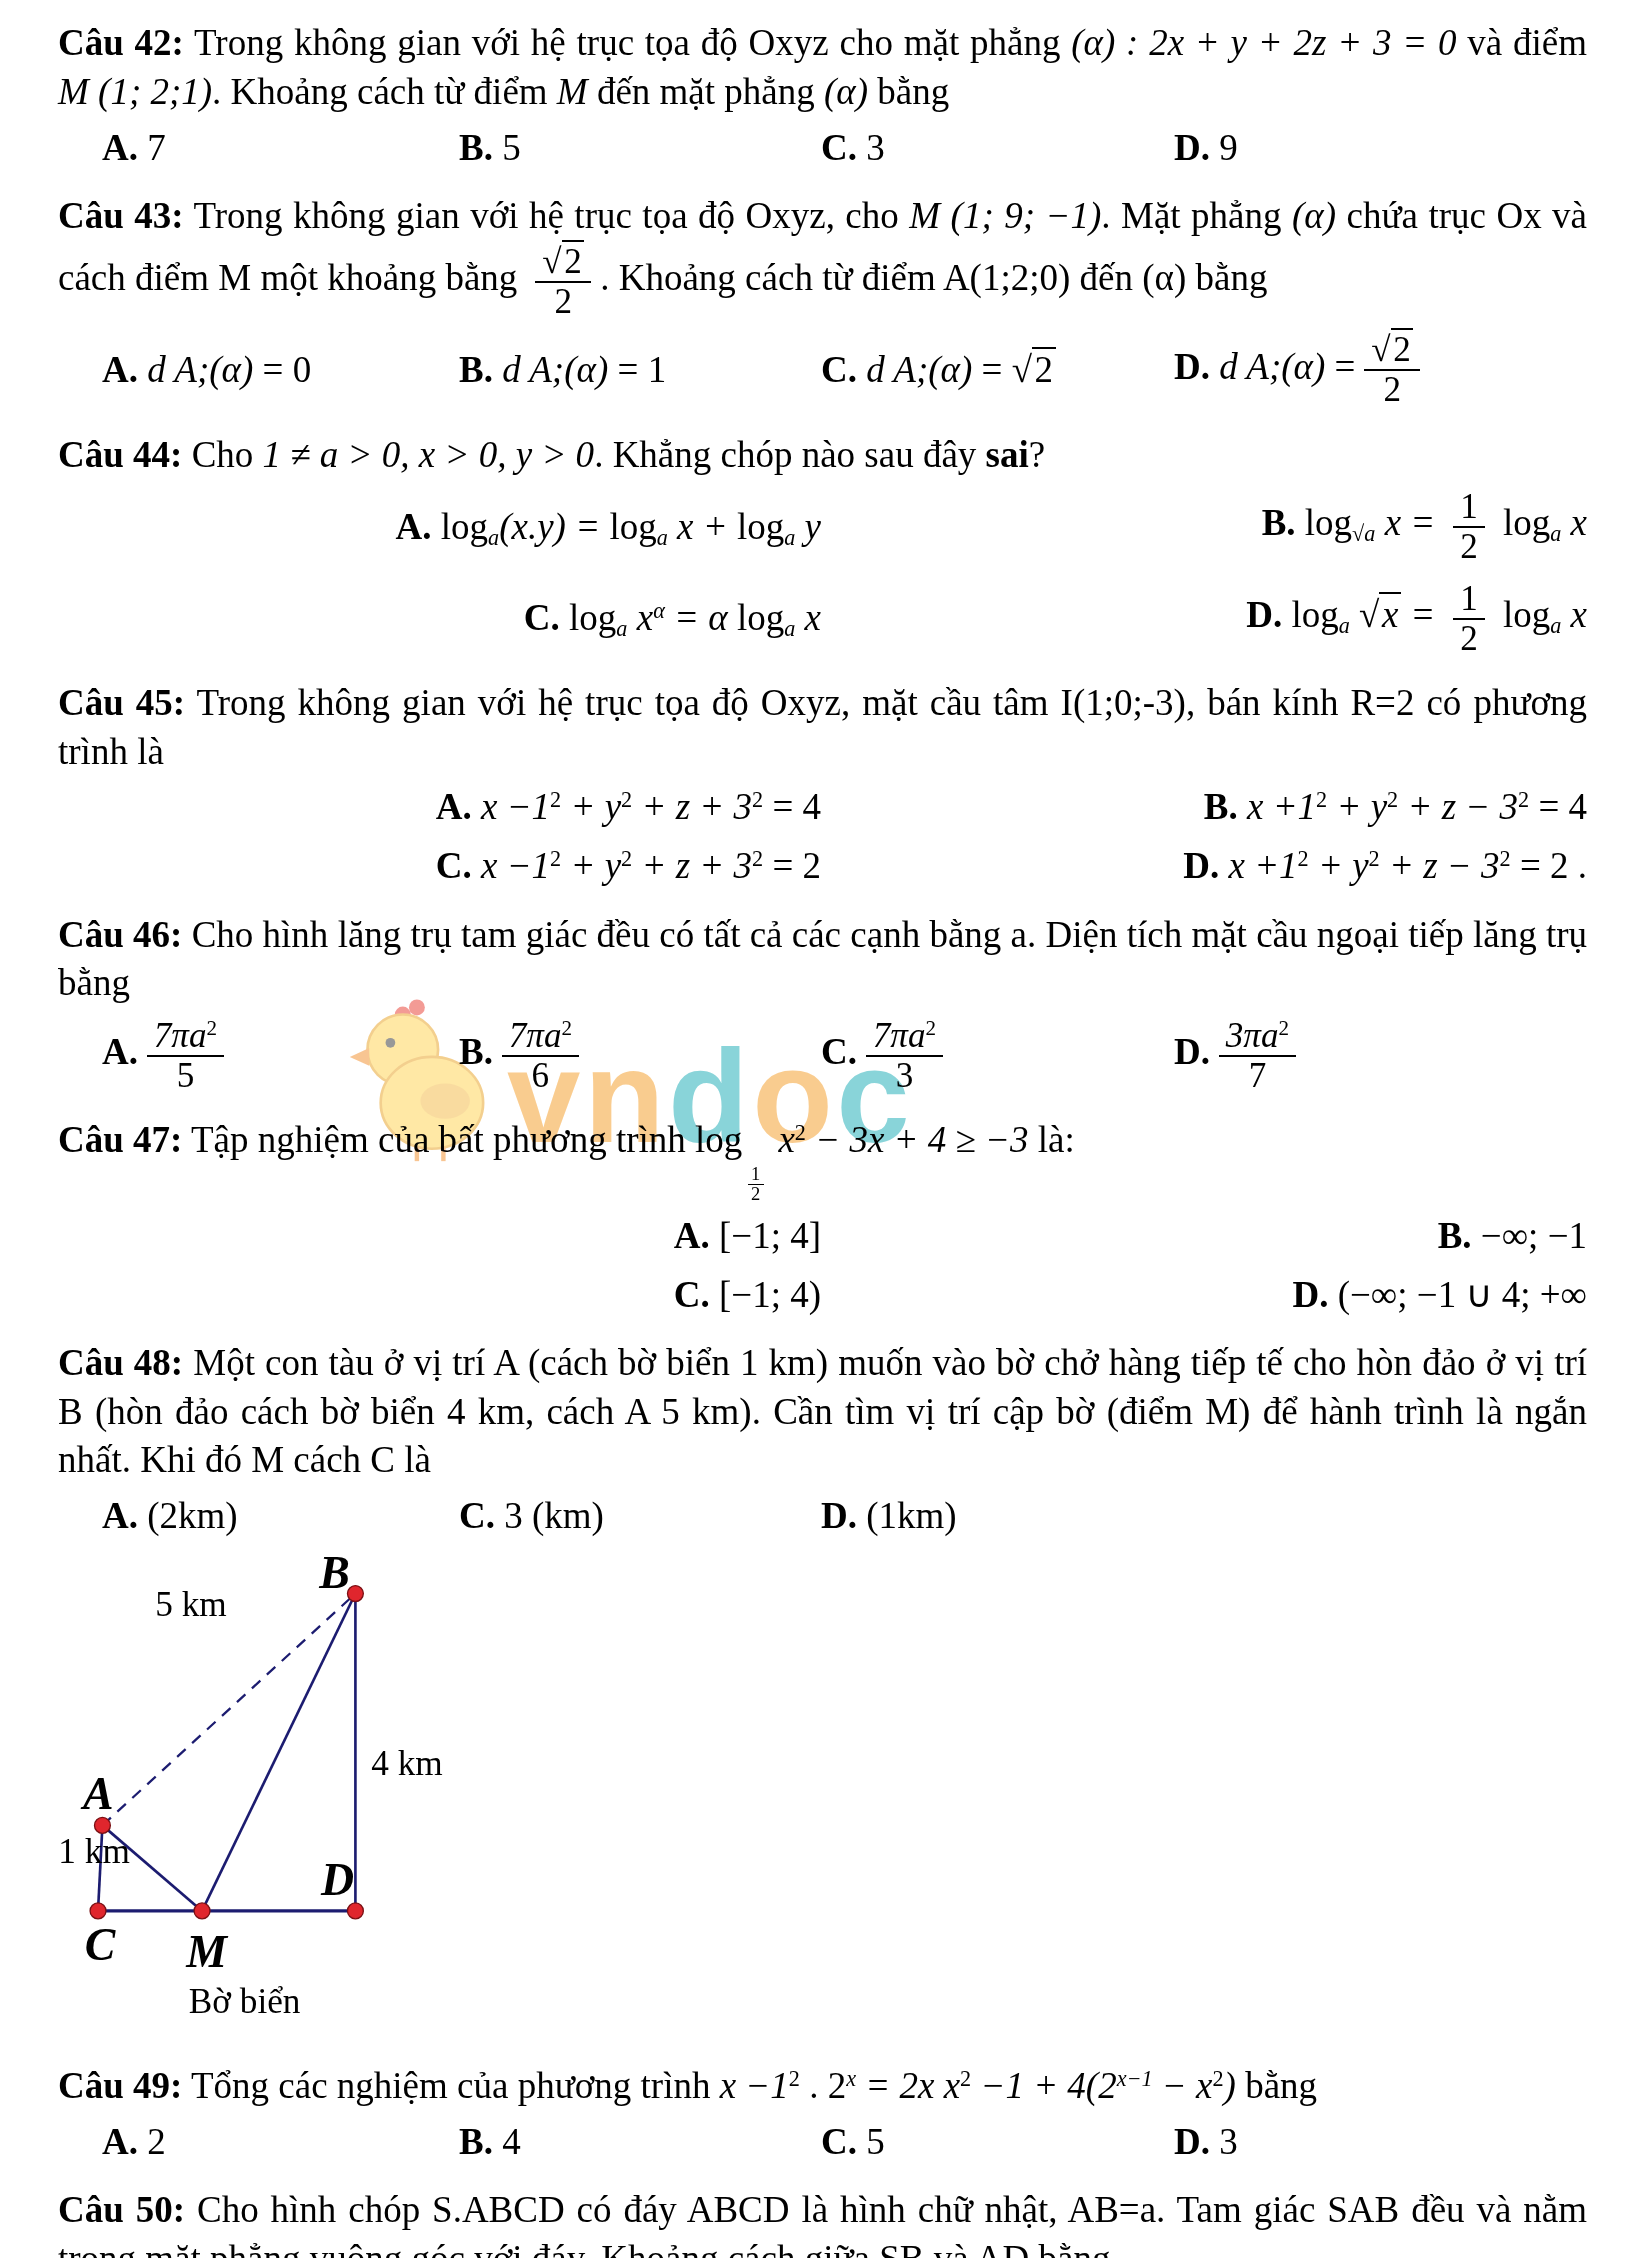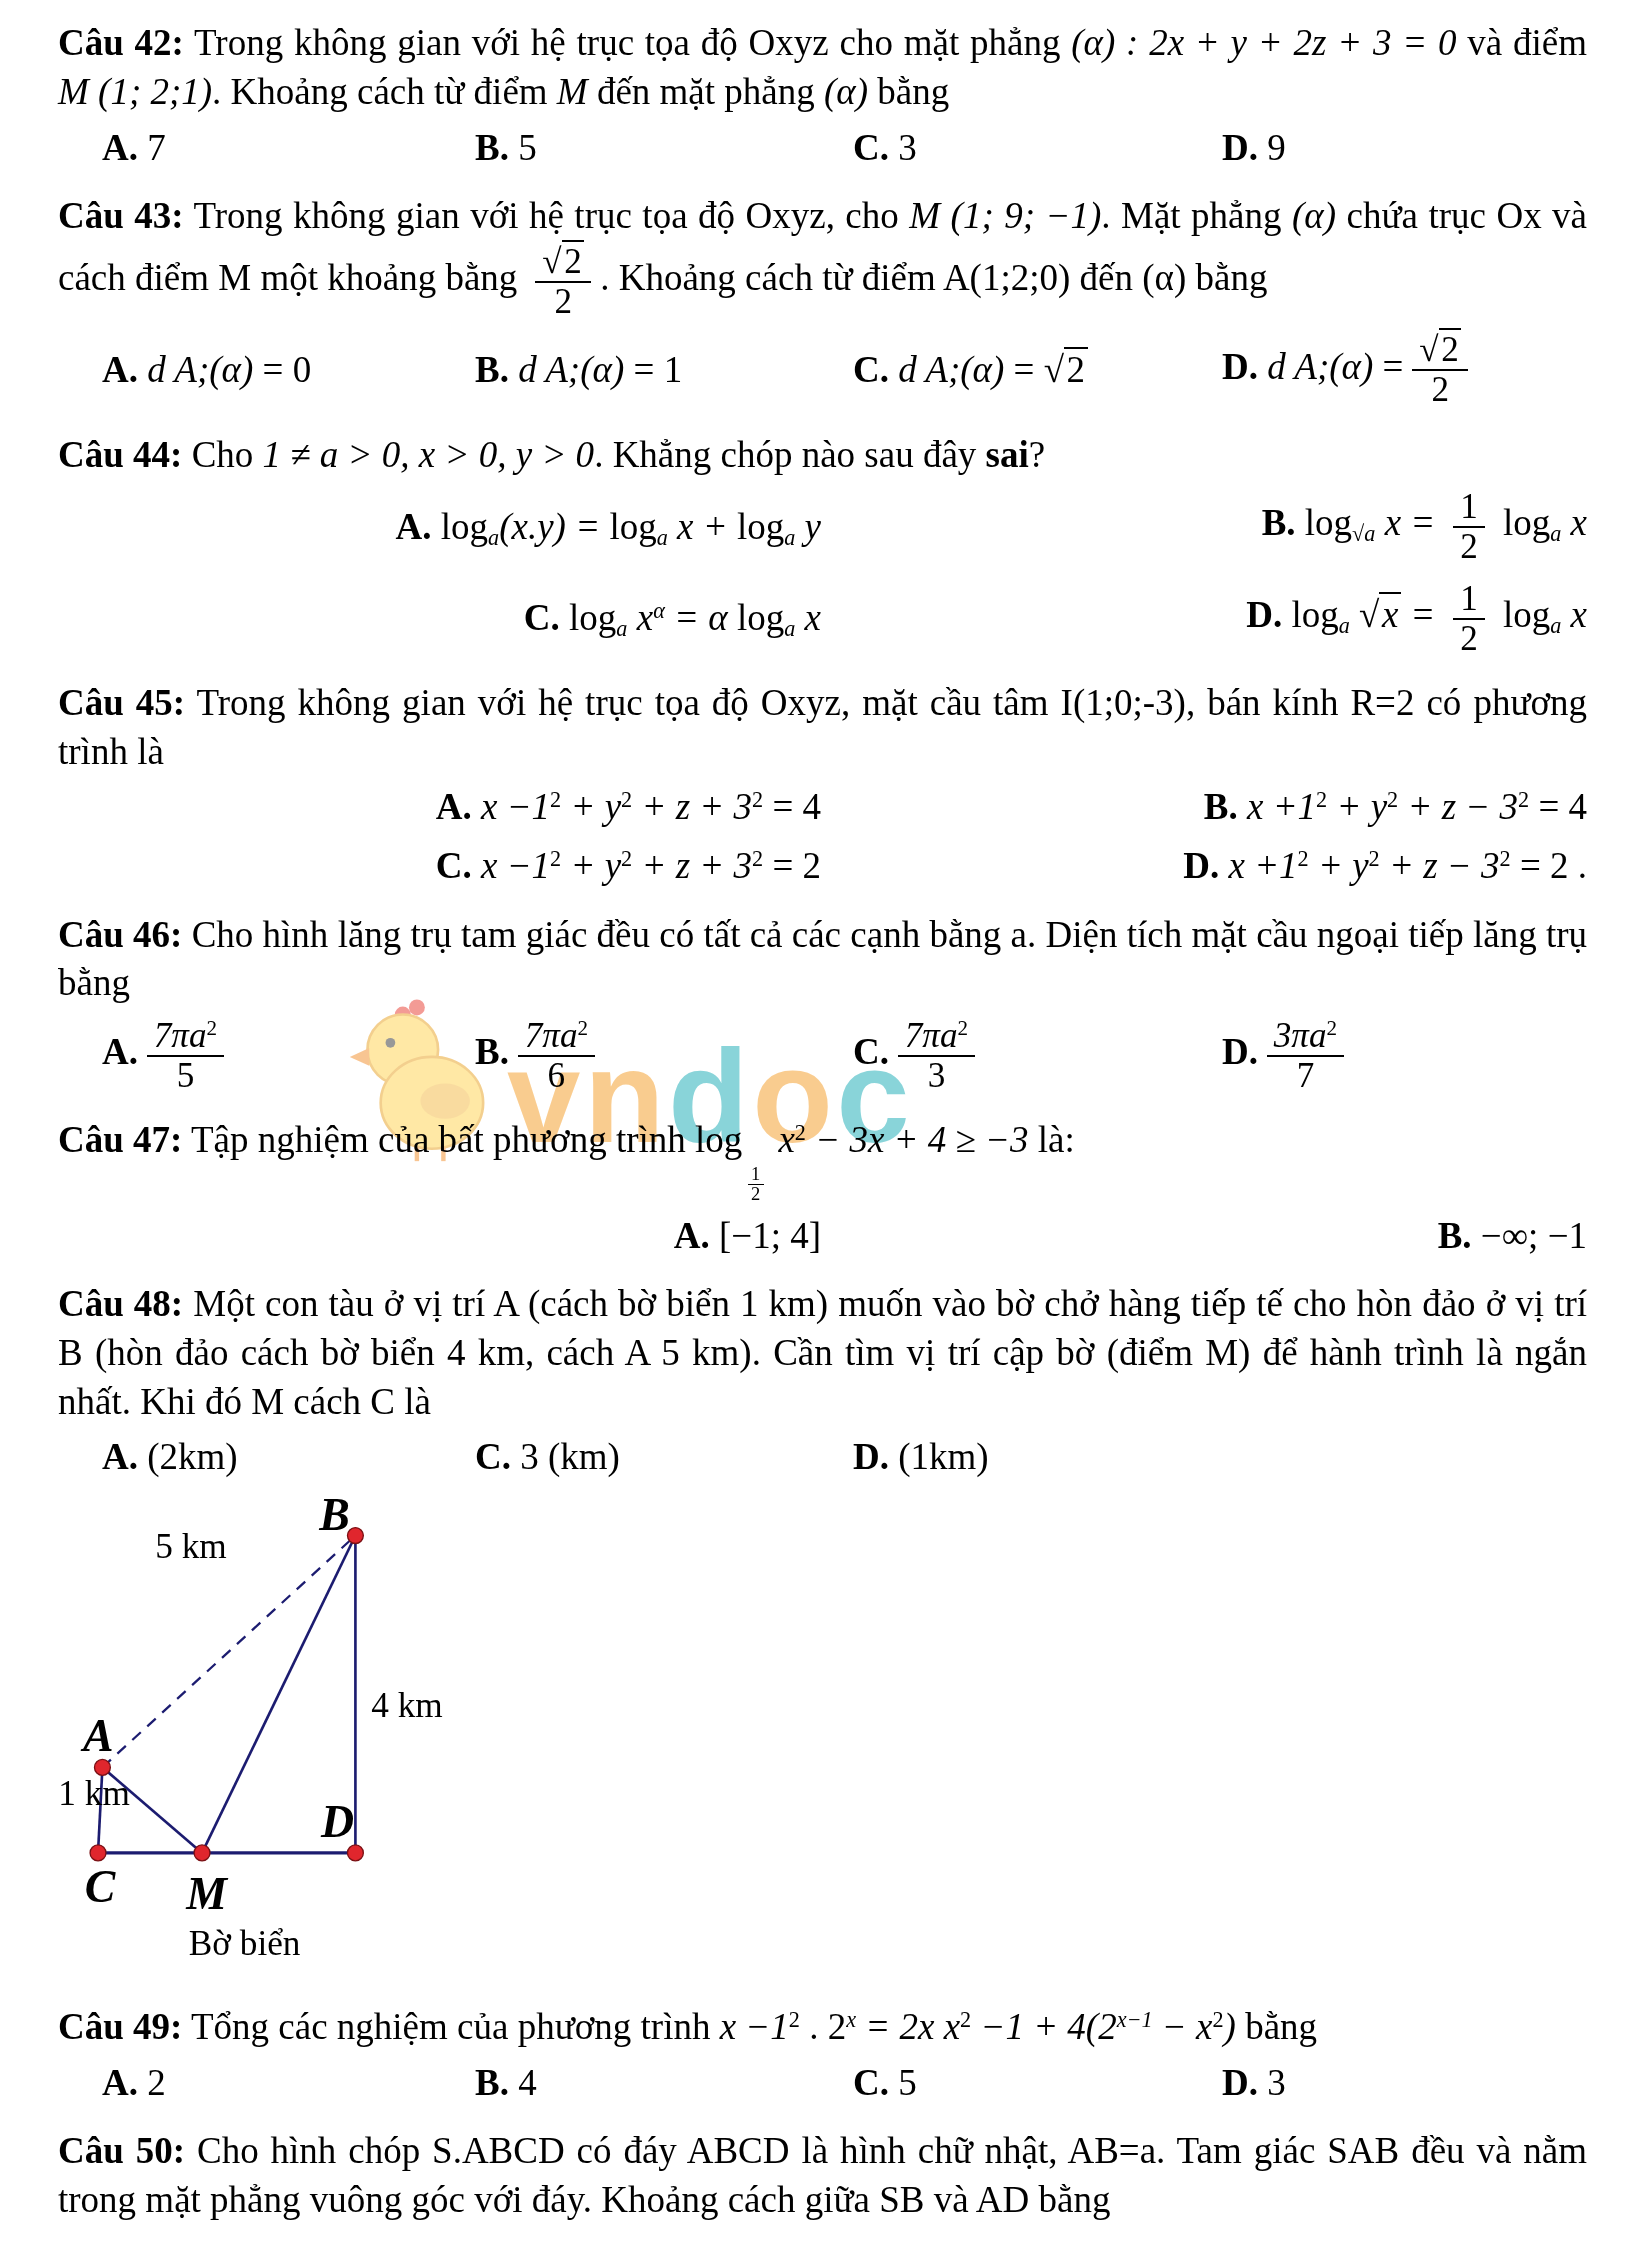--- a/index.html
+++ b/index.html
@@ -13,21 +13,21 @@
   .content{position:relative;z-index:1;padding:19.4px 53px 0 58px;}
   .block{margin-bottom:19.4px;}
   p.q{text-align:justify;}
   .qlabel{font-weight:bold;}
   .mi{}
   .mfn{font-style:normal;}
   b.sai{font-weight:bold;}
   sup{font-size:0.6em;vertical-align:0.55em;line-height:0;}
   sup i,sub i{font-style:italic;}
   sub{font-size:0.6em;vertical-align:-0.25em;line-height:0;}
-  .opts4{display:grid;grid-template-columns:357px 362px 353px auto;padding-left:44px;margin-top:7px;align-items:center;gap:16px;}
+  .opts4{display:grid;grid-template-columns:357px 362px 353px auto;padding-left:44px;margin-top:7px;align-items:center;}
   .opts2{display:grid;grid-template-columns:719px auto;padding-left:44px;margin-top:7px;align-items:center;text-align:right;}
   .optrow-gap{margin-top:10px;}
   .opt{white-space:nowrap;}
   .olab{font-weight:bold;}
   .frac{display:inline-flex;flex-direction:column;align-items:center;vertical-align:middle;margin:1.8px 8.8px;line-height:1.08;font-size:0.95em;}
   .frac .num{border-bottom:2.6px solid #000;padding:0 7px;}
   .frac .den{padding:0 3.5px;}
   .sqrt{white-space:nowrap;}
   .sqrt .rad{border-top:2.6px solid #000;padding:0 2.6px;}
   .subfrac{display:inline-flex;flex-direction:column;align-items:center;font-size:0.5em;vertical-align:-1.5em;line-height:1.05;margin:0 5.3px;}
@@ -236,20 +236,24 @@
           <span class="den">2</span>
         </span>
       <i class="mi">x</i><sup>2</sup>
       <i class="mi">− 3x + 4  ≥ −3</i>
       <span>là:</span>
     </p>
     <div class="opts2">
       <span class="opt"><b class="olab">A.</b> <span>[−1; 4]</span></span>
       <span class="opt"><b class="olab">B.</b> <span>−∞; −1</span></span>
     </div>
+    <div class="opts2 optrow-gap">
+      <span class="opt"><b class="olab">C.</b> <span>[−1; 4)</span></span>
+      <span class="opt"><b class="olab">D.</b> <span>(−∞; −1  ∪  4; +∞</span></span>
+    </div>
   </div>
 
   <div class="block">
     <p class="q">
       <b class="qlabel">Câu 48:</b>
       <span>Một con tàu ở vị trí A (cách bờ biển 1 km) muốn vào bờ chở hàng tiếp tế cho hòn đảo ở vị trí B (hòn đảo cách bờ biển 4 km, cách A 5 km). Cần tìm vị trí cập bờ (điểm M) để hành trình là ngắn nhất.  Khi đó M cách C là</span>
     </p>
     <div class="opts4">
       <span class="opt"><b class="olab">A.</b> <span>(2km)</span></span>
       <span class="opt"><b class="olab">C.</b> <span>3 (km)</span></span>

